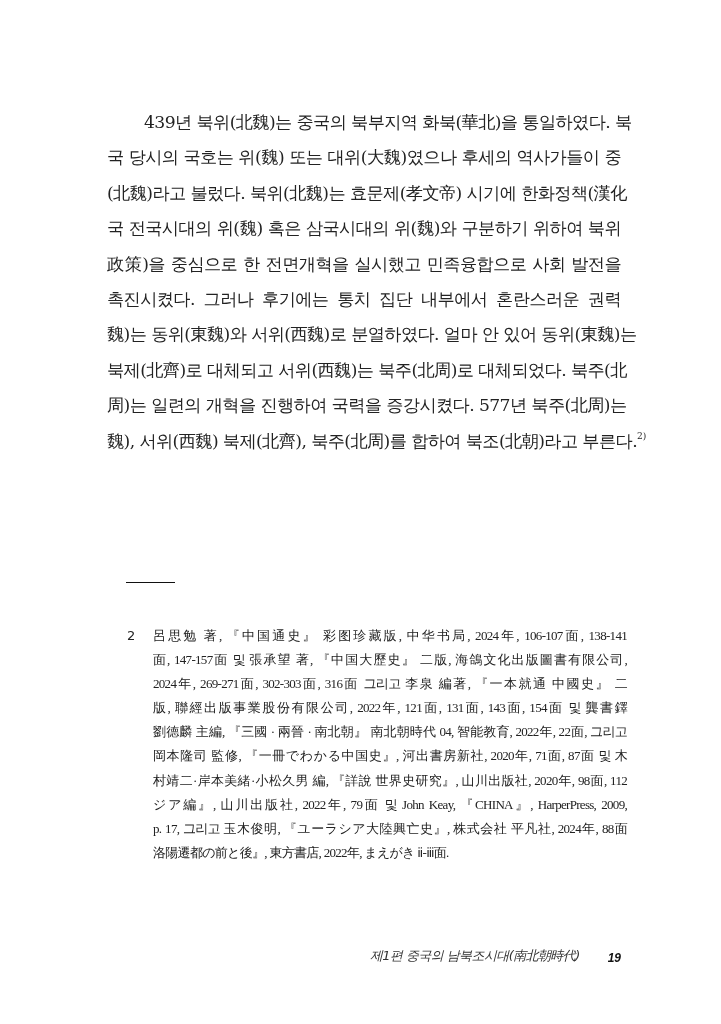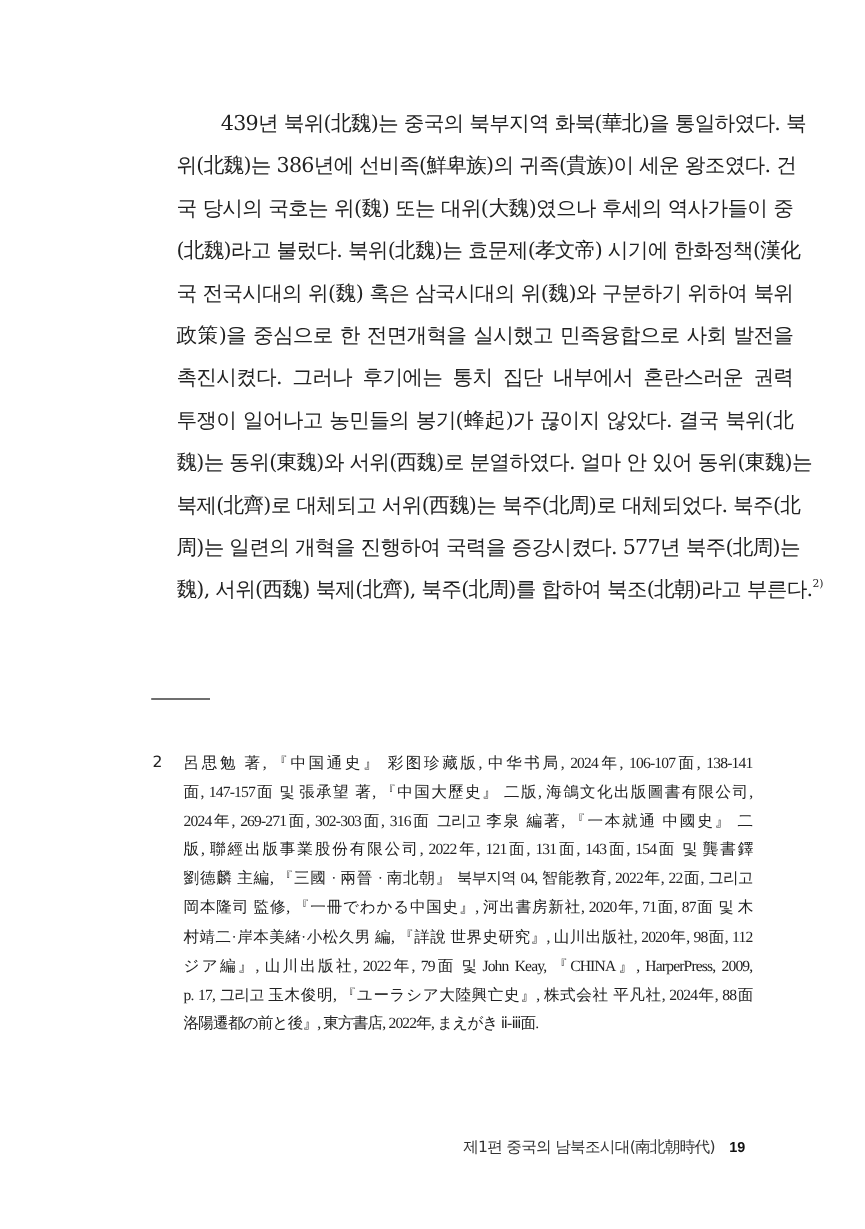--- a/index.html
+++ b/index.html
@@ -2,24 +2,24 @@
 <html><head>
 <meta charset="utf-8">
 <style>
   html, body { margin: 0; padding: 0; }
   body {
     width: 721px; height: 1024px; background: #ffffff; position: relative; overflow: hidden;
     color: #1a1a1a;
   }
   .page { position: absolute; left: 0; top: 0; width: 721px; height: 1024px; }
   .body-text {
-    position: absolute; left: 107px; top: 86px; width: 514px;
+    position: absolute; left: 107px; top: 105px; width: 514px;
     font-family: "DejaVu Serif", serif;
     font-size: 17.2px; line-height: 35.4px; letter-spacing: -0.6px;
-    text-align: justify; color: #222; margin-left: 40px;
+    text-align: justify; color: #222;
   }
   .body-text .line { display: block; white-space: nowrap; text-align-last: justify; text-align: justify; }
   .body-text .line.first { padding-left: 37px; }
   .body-text .line.last { text-align-last: left; }
   sup.fn { font-size: 9px; line-height: 0; vertical-align: 8px; letter-spacing: 0; }
   .fn-rule {
     position: absolute; left: 126px; top: 582px; width: 49px; height: 0;
     border-top: 1.6px solid #111;
   }
   .footnote {
@@ -27,54 +27,52 @@
     font-family: "DejaVu Sans", sans-serif;
     font-size: 13px; line-height: 24.1px; letter-spacing: -0.7px; color: #222;
   }
   .footnote .num { position: absolute; left: 0; top: 0; width: 20px; }
   .footnote .fn-body { margin-left: 26px; font-family: Liberation Serif, serif; }
   .footnote .line { display: block; white-space: nowrap; text-align: justify; text-align-last: justify; }
   .footnote .line.last { text-align-last: left; }
   .running-footer {
     position: absolute; right: 100px; top: 947px;
     font-family: "DejaVu Sans", sans-serif; font-size: 13px; color: #333;
-    letter-spacing: -0.6px; display: flex; align-items: center; gap: 12px;
+    letter-spacing: -0.6px; display: flex; align-items: flex-end; gap: 28px; font-style: italic;
   }
   .page-number { font-family: "Liberation Sans", sans-serif; font-size: 12px; font-weight: bold; color: #111; letter-spacing: 0; }
 </style>
 </head>
 <body>
 
 <div class="page">
 
   <div class="body-text">
     <span class="line first">439년 북위(北魏)는 중국의 북부지역 화북(華北)을 통일하였다. 북</span>
-    <span class="line">위(北魏)는 386년에 선비족(鮮卑族)의 귀족(貴族)이 세운 왕조였다. 건</span>
     <span class="line">국 당시의 국호는 위(魏) 또는 대위(大魏)였으나 후세의 역사가들이 중</span>
     <span class="line">(北魏)라고 불렀다. 북위(北魏)는 효문제(孝文帝) 시기에 한화정책(漢化</span>
     <span class="line">국 전국시대의 위(魏) 혹은 삼국시대의 위(魏)와 구분하기 위하여 북위</span>
     <span class="line">政策)을 중심으로 한 전면개혁을 실시했고 민족융합으로 사회 발전을</span>
     <span class="line">촉진시켰다. 그러나 후기에는 통치 집단 내부에서 혼란스러운 권력</span>
-    <span class="line">투쟁이 일어나고 농민들의 봉기(蜂起)가 끊이지 않았다. 결국 북위(北</span>
     <span class="line">魏)는 동위(東魏)와 서위(西魏)로 분열하였다. 얼마 안 있어 동위(東魏)는</span>
     <span class="line">북제(北齊)로 대체되고 서위(西魏)는 북주(北周)로 대체되었다. 북주(北</span>
     <span class="line">周)는 일련의 개혁을 진행하여 국력을 증강시켰다. 577년 북주(北周)는</span>
     <span class="line last"><span>魏), 서위(西魏) 북제(北齊), 북주(北周)를 합하여 북조(北朝)라고 부른다.</span><sup class="fn">2)</sup></span>
   </div>
 
   <div class="fn-rule"></div>
 
   <div class="footnote">
     <span class="num">2</span>
     <div class="fn-body">
       <span class="line">呂思勉 著, 『中国通史』 彩图珍藏版, 中华书局, 2024年, 106-107面, 138-141</span>
       <span class="line">面, 147-157面 및 張承望 著, 『中国大歷史』 二版, 海鴿文化出版圖書有限公司,</span>
       <span class="line">2024年, 269-271面, 302-303面, 316面 그리고 李泉 編著, 『一本就通 中國史』 二</span>
       <span class="line">版, 聯經出版事業股份有限公司, 2022年, 121面, 131面, 143面, 154面 및 龔書鐸</span>
-      <span class="line">劉德麟 主編, 『三國 · 兩晉 · 南北朝』 북부지역 04, 智能教育, 2022年, 22面, 그리고</span>
+      <span class="line">劉德麟 主編, 『三國 · 兩晉 · 南北朝』 南北朝時代 04, 智能教育, 2022年, 22面, 그리고</span>
       <span class="line">岡本隆司 監修, 『一冊でわかる中国史』, 河出書房新社, 2020年, 71面, 87面 및 木</span>
       <span class="line">村靖二·岸本美緒·小松久男 編, 『詳說 世界史研究』, 山川出版社, 2020年, 98面, 112</span>
       <span class="line">ジア編』, 山川出版社, 2022年, 79面 및 John Keay, 『CHINA』, HarperPress, 2009,</span>
       <span class="line">p. 17, 그리고 玉木俊明, 『ユーラシア大陸興亡史』, 株式会社 平凡社, 2024年, 88面</span>
       <span class="line last">洛陽遷都の前と後』, 東方書店, 2022年, まえがき ⅱ-ⅲ面.</span>
     </div>
   </div>
 
   <div class="running-footer">
     <span>제1편 중국의 남북조시대(南北朝時代)</span>

